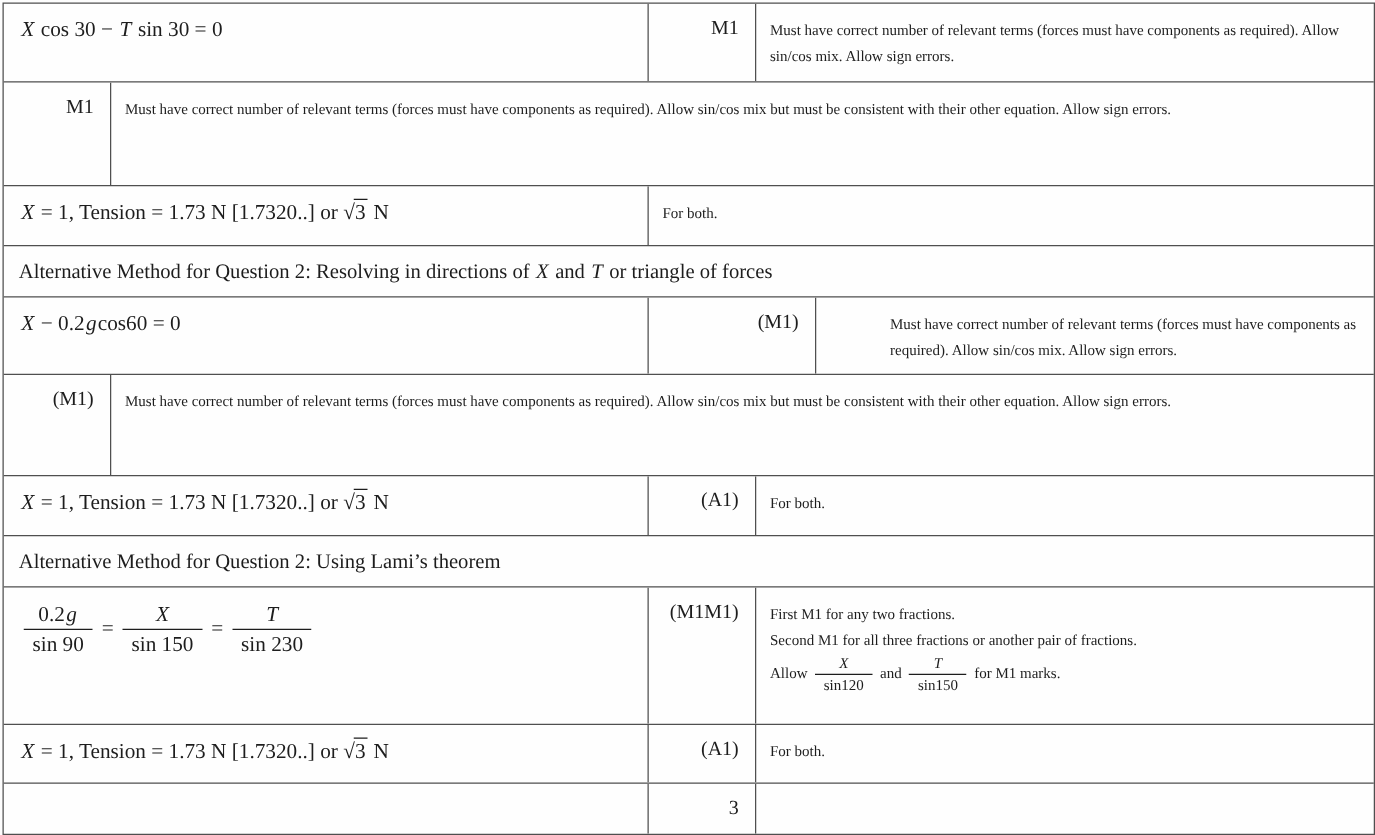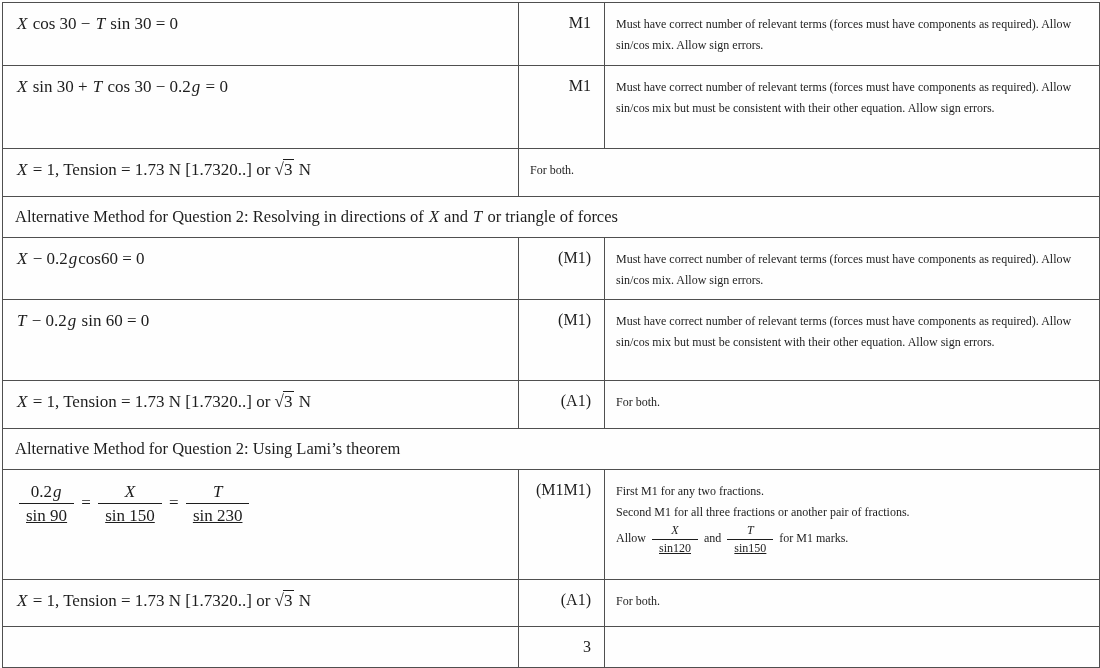--- a/index.html
+++ b/index.html
@@ -4,73 +4,71 @@
 <style>
   html,body{margin:0;padding:0;background:#ffffff;}
   body{font-family:"Liberation Serif","DejaVu Serif",serif;color:#1d1d1d;}
   .page{width:1100px;height:668px;box-sizing:border-box;background:#fdfdfd;position:relative;}
   .tbl{position:absolute;left:2px;top:2px;width:1096px;height:664px;
        border:1px solid #4f4f4f;display:flex;flex-direction:column;box-sizing:content-box;background:#fefefe;}
   .trow{display:flex;border-bottom:1px solid #4f4f4f;box-sizing:border-box;overflow:hidden;}
   .trow:last-child{border-bottom:none;flex:1;}
   
   .r0{height:63px;} .r1{height:83px;} .r2{height:48px;}
-  .rh{height:41px;} .r4{height:62px;} .r5{height:81px;}
+  .rh{height:41px;} .r4{height:62px;gap:48px;} .r5{height:81px;}
   .r6{height:48px;} .r8{height:110px;} .r9{height:47px;}
   
   .cw{width:516px;box-sizing:border-box;border-right:1px solid #4f4f4f;
       padding:11px 8px 0 13px;font-size:17px;}
   .cm{width:86px;box-sizing:border-box;border-right:1px solid #4f4f4f;
       padding:11px 13px 0 2px;text-align:right;font-weight:normal;font-size:16px;}
   .cc{flex:1;box-sizing:border-box;padding:11px 10px 0 11px;font-size:12px;line-height:21px;}
   .ch{width:100%;box-sizing:border-box;padding:10px 8px 0 12px;font-weight:normal;font-size:16.5px;}
   
   .mvar{font-style:italic;padding:0 1px;}
   .frac{display:inline-flex;flex-direction:column;text-align:center;vertical-align:middle;margin:0 3px;line-height:1.25;}
   .frac .fn{padding:0 7px 1px;}
-  .frac .fd{border-top:1px solid #1d1d1d;padding:1px 7px 0;text-decoration:underline;}
+  .frac .fd{border-top:1px solid #1d1d1d;padding:1px 7px 0;}
   .sqrt{white-space:nowrap;}
   .sqrt .rd{font-style:normal;}
   .sqrt .rc{border-top:1px solid #1d1d1d;padding:0 2px 0 1px;margin-left:-1px;}
 </style>
 </head>
 <body>
 
 <div class="page">
   <div class="tbl">
 
     <div class="trow r0">
       <div class="cw"><span class="mvar">X</span> cos 30 − <span class="mvar">T</span> sin 30 = 0</div>
       <div class="cm">M1</div>
       <div class="cc">Must have correct number of relevant terms (forces must have components as required). Allow sin/cos mix. Allow sign errors.</div>
     </div>
 
     <div class="trow r1">
-      <div class="cw"><span class="mvar">X</span> sin 30 + <span class="mvar">T</span> cos 30 − 0.2<span class="mvar">g</span> = 0</div>
       <div class="cm">M1</div>
       <div class="cc">Must have correct number of relevant terms (forces must have components as required). Allow sin/cos mix but must be consistent with their other equation. Allow sign errors.</div>
     </div>
 
     <div class="trow r2">
       <div class="cw"><span class="mvar">X</span> = 1, Tension = 1.73 N [1.7320..] or <span class="sqrt"><span class="rd">√</span><span class="rc">3</span></span> N</div>
       <div class="cc">For both.</div>
     </div>
 
     <div class="trow rh">
       <div class="ch">Alternative Method for Question 2: Resolving in directions of <span class="mvar">X</span> and <span class="mvar">T</span> or triangle of forces</div>
     </div>
 
     <div class="trow r4">
       <div class="cw"><span class="mvar">X</span> − 0.2<span class="mvar">g</span>cos60 = 0</div>
       <div class="cm">(M1)</div>
       <div class="cc">Must have correct number of relevant terms (forces must have components as required). Allow sin/cos mix. Allow sign errors.</div>
     </div>
 
     <div class="trow r5">
-      <div class="cw"><span class="mvar">T</span> − 0.2<span class="mvar">g</span> sin 60 = 0</div>
       <div class="cm">(M1)</div>
       <div class="cc">Must have correct number of relevant terms (forces must have components as required). Allow sin/cos mix but must be consistent with their other equation. Allow sign errors.</div>
     </div>
 
     <div class="trow r6">
       <div class="cw"><span class="mvar">X</span> = 1, Tension = 1.73 N [1.7320..] or <span class="sqrt"><span class="rd">√</span><span class="rc">3</span></span> N</div>
       <div class="cm">(A1)</div>
       <div class="cc">For both.</div>
     </div>
 

